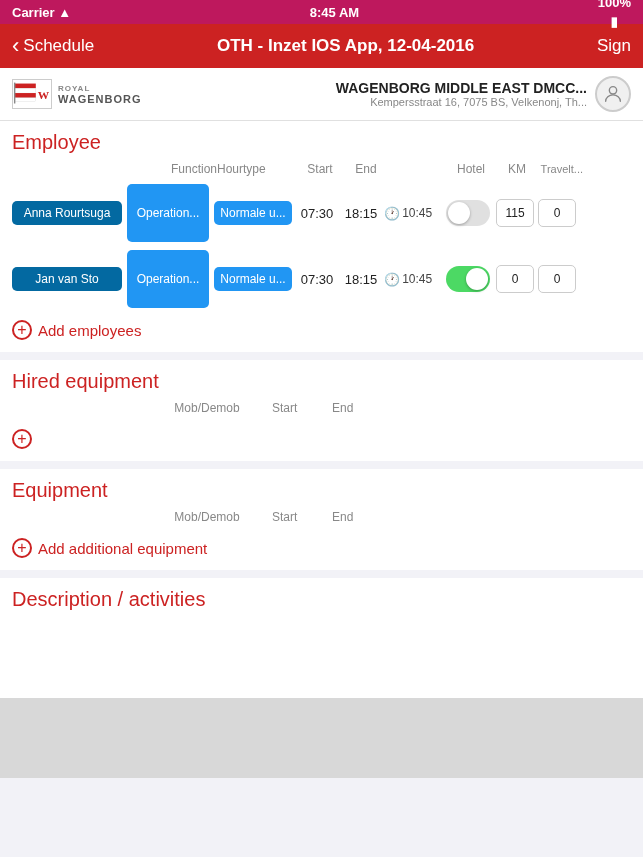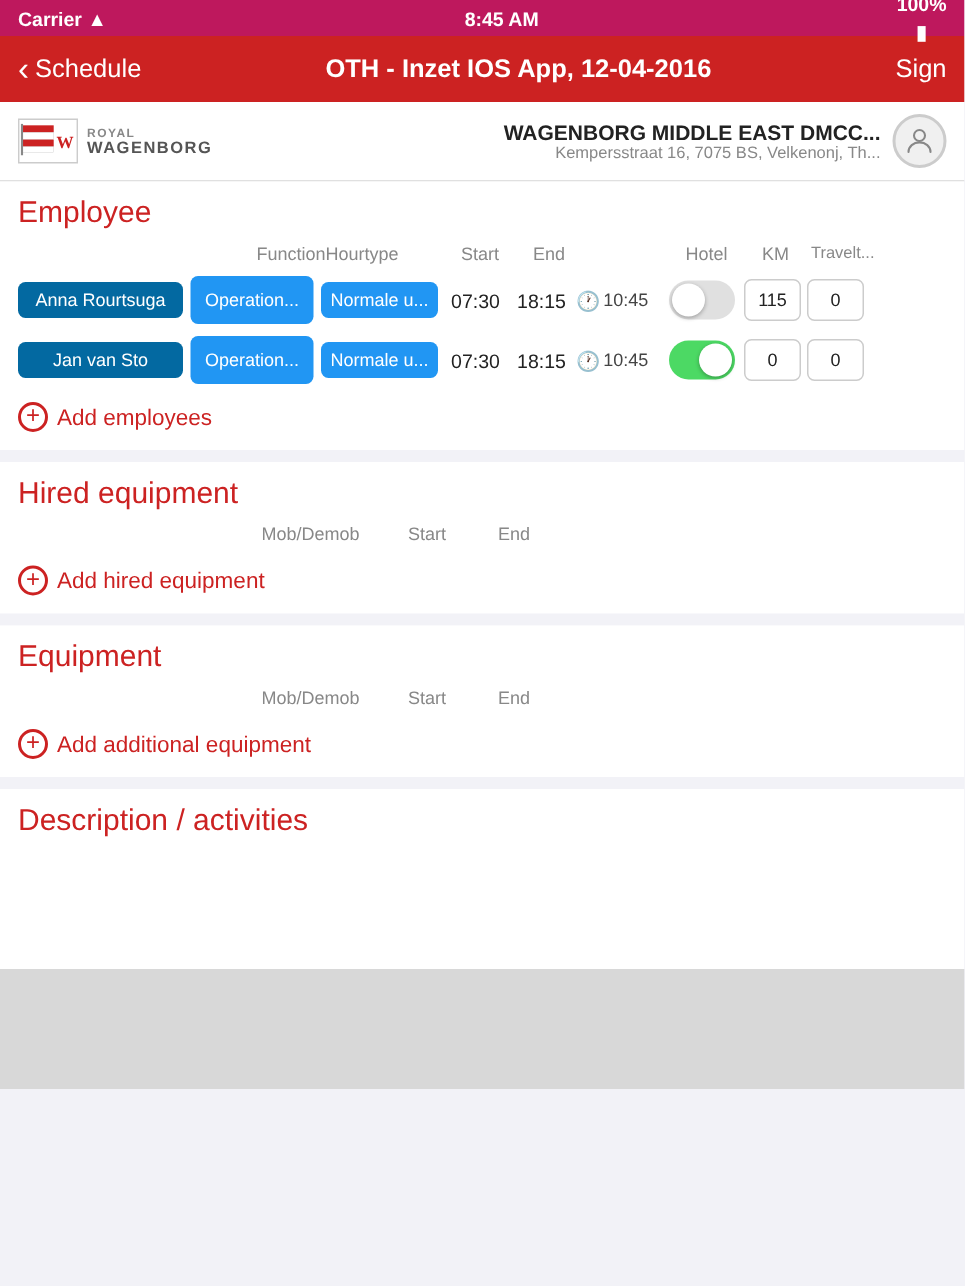--- a/index.html
+++ b/index.html
@@ -158,21 +158,21 @@
       white-space: nowrap;
       overflow: hidden;
       text-overflow: ellipsis;
       margin-right: 5px;
     }
     .func-btn {
       width: 82px;
       background: #2196f3;
       color: white;
       border-radius: 5px;
-      padding: 9px 4px;
+      padding: 22px 4px;
       font-size: 12px;
       text-align: center;
       cursor: pointer;
       margin-right: 5px;
     }
     .hour-btn {
       width: 78px;
       background: #2196f3;
       color: white;
       border-radius: 5px;
@@ -414,21 +414,20 @@
 <div class="section">
   <div class="section-title">Hired equipment</div>
   <div class="section-sub-header">
     <div style="width:130px;"></div>
     <div class="col-mob">Mob/Demob</div>
     <div class="col-estart">Start</div>
     <div class="col-eend">End</div>
   </div>
   <div class="add-row">
     <div class="add-icon">+</div>
-    <span class="add-label">Add hired equipment</span>
   </div>
 </div>
 
 <div class="section">
   <div class="section-title">Equipment</div>
   <div class="section-sub-header">
     <div style="width:130px;"></div>
     <div class="col-mob">Mob/Demob</div>
     <div class="col-estart">Start</div>
     <div class="col-eend">End</div>

